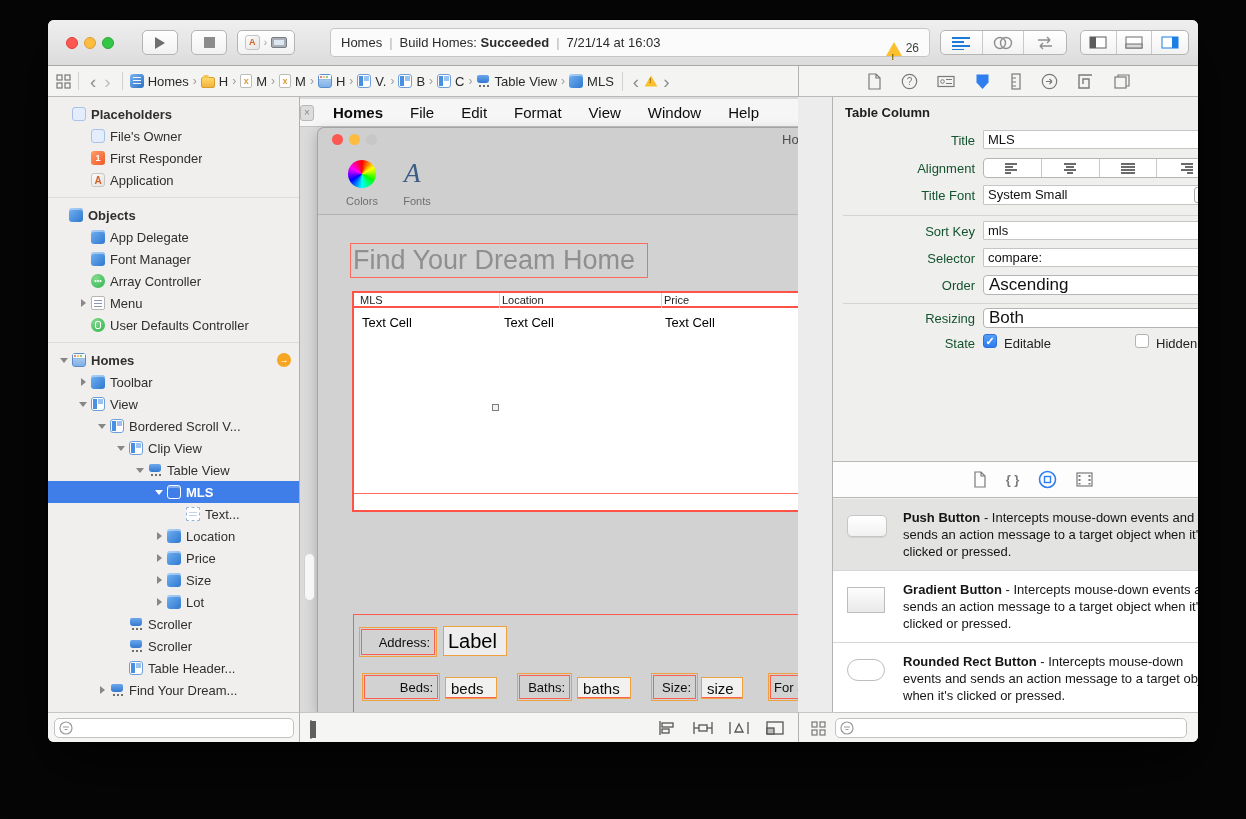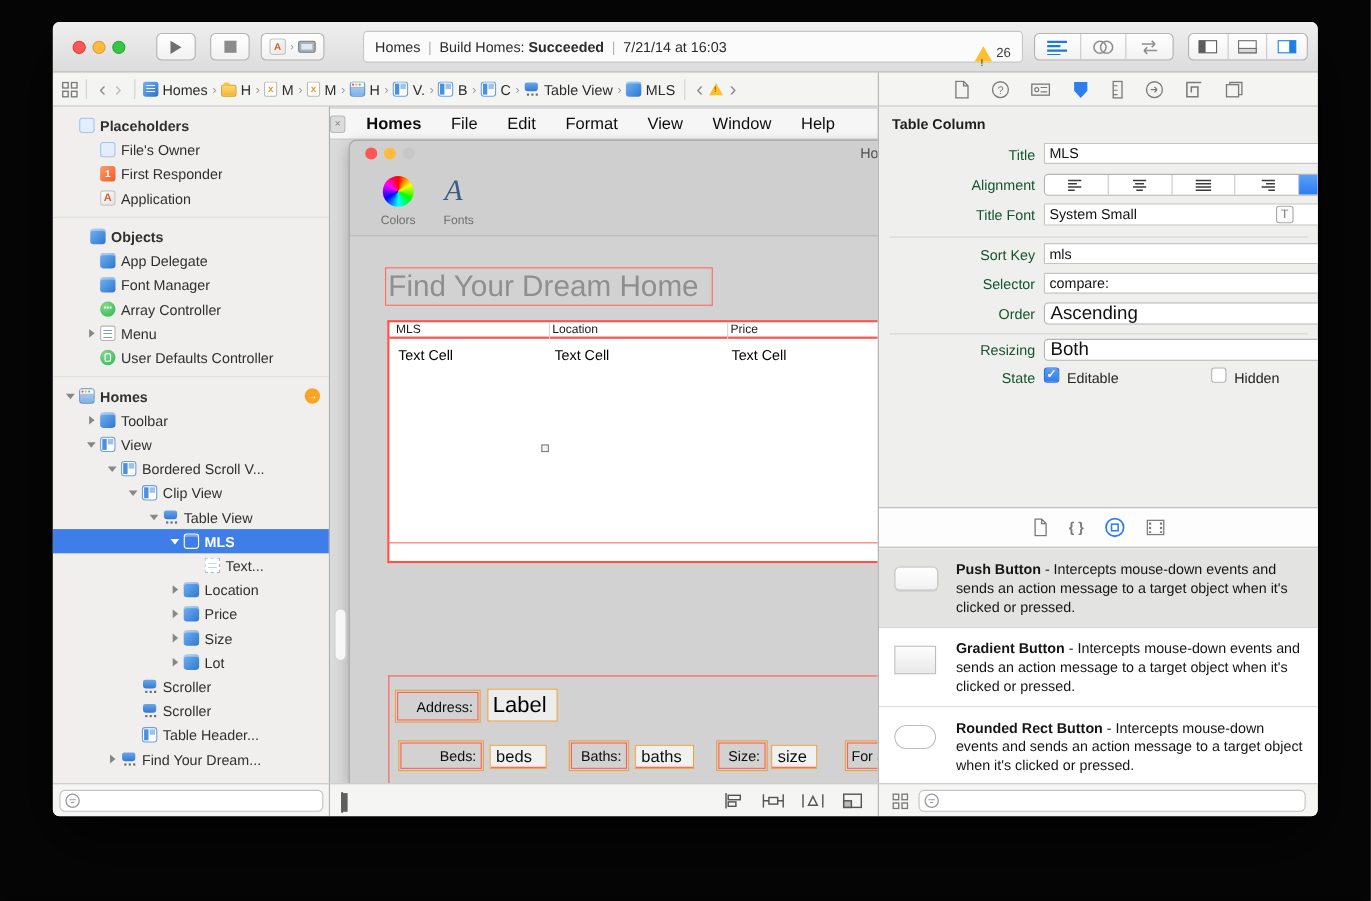--- a/index.html
+++ b/index.html
@@ -138,21 +138,21 @@
   .ib-box{position:absolute;left:35px;top:399px;width:500px;height:185px;border:1px solid #ff5a4d;border-right:none;}
   .ib-label{position:absolute;border:1px solid #ff5f52;outline:1px solid #eda13f;outline-offset:1px;
     font-size:13px;color:#0d0d0d;text-align:right;padding-right:4px;display:flex;align-items:center;justify-content:flex-end;}
   .ib-field{position:absolute;background:#f1f1f0;border:1px solid #eda13f;box-shadow:inset 0 -3px 0 -2px #ff5f52;
     font-size:15px;color:#0d0d0d;display:flex;align-items:center;padding-left:5px;}
   .ib-biglabel{position:absolute;border:1px solid #eda13f;font-size:20px;display:flex;align-items:center;padding-left:4px;}
   .ed-scrollpill{position:absolute;left:4px;top:456px;width:11px;height:48px;background:#fbfbfb;border:1px solid #cfcfcf;border-radius:6px;opacity:.9;}
   
   .utabbar{position:absolute;left:750px;top:46px;width:400px;height:31px;background:#f4f4f3;
     border-bottom:1px solid #b9b9b9;border-left:1px solid #b2b2b2;display:flex;align-items:center;justify-content:center;gap:19px;}
-  .utils{position:absolute;left:750px;top:77px;width:400px;height:615px;background:#efefee;border-left:1px solid #b2b2b2;overflow:hidden;}
+  .utils{position:absolute;left:784px;top:77px;width:400px;height:615px;background:#efefee;border-left:1px solid #b2b2b2;overflow:hidden;}
   .insp-title{position:absolute;left:12px;top:8px;font-size:13px;font-weight:bold;color:#1e1e1e;}
   .ilabel{position:absolute;left:0;width:142px;text-align:right;font-size:13px;color:#14532d;}
   .ifield{position:absolute;left:150px;width:288px;height:19px;background:#fff;border:1px solid #c5c5c4;
     font-size:13px;color:#111;line-height:17px;padding-left:4px;border-radius:1px;}
   .isep{position:absolute;left:10px;width:380px;height:1px;background:#d4d4d2;}
   .alignseg{position:absolute;left:150px;top:61px;width:290px;height:20px;display:flex;background:#fff;
     border:1px solid #b5b5b5;border-radius:4px;overflow:hidden;}
   .alignseg>span{flex:1;display:flex;align-items:center;justify-content:center;border-right:1px solid #c9c9c9;}
   .alignseg>span:last-child{border-right:none;}
   .alignseg .seg-sel{background:linear-gradient(#58a0f8,#2e7bf0);}
@@ -401,21 +401,21 @@
         <span class="badge"></span>
       </div>
 
       <div class="nav-row" style="padding-left: 29px;">
         <span class="disc disc-none"></span>
         <span class="ic ic-app"></span>
         <span class="lbl">Application</span>
         <span class="badge"></span>
       </div>
     <div class="nav-sep"></div>
-      <div class="nav-row bold" style="padding-left: 20px;">
+      <div class="nav-row bold" style="padding-left: 7px;">
         <span class="disc disc-none"></span>
         <span class="ic ic-cube"></span>
         <span class="lbl">Objects</span>
         <span class="badge"></span>
       </div>
 
       <div class="nav-row" style="padding-left: 29px;">
         <span class="disc disc-none"></span>
         <span class="ic ic-cube"></span>
         <span class="lbl">App Delegate</span>

